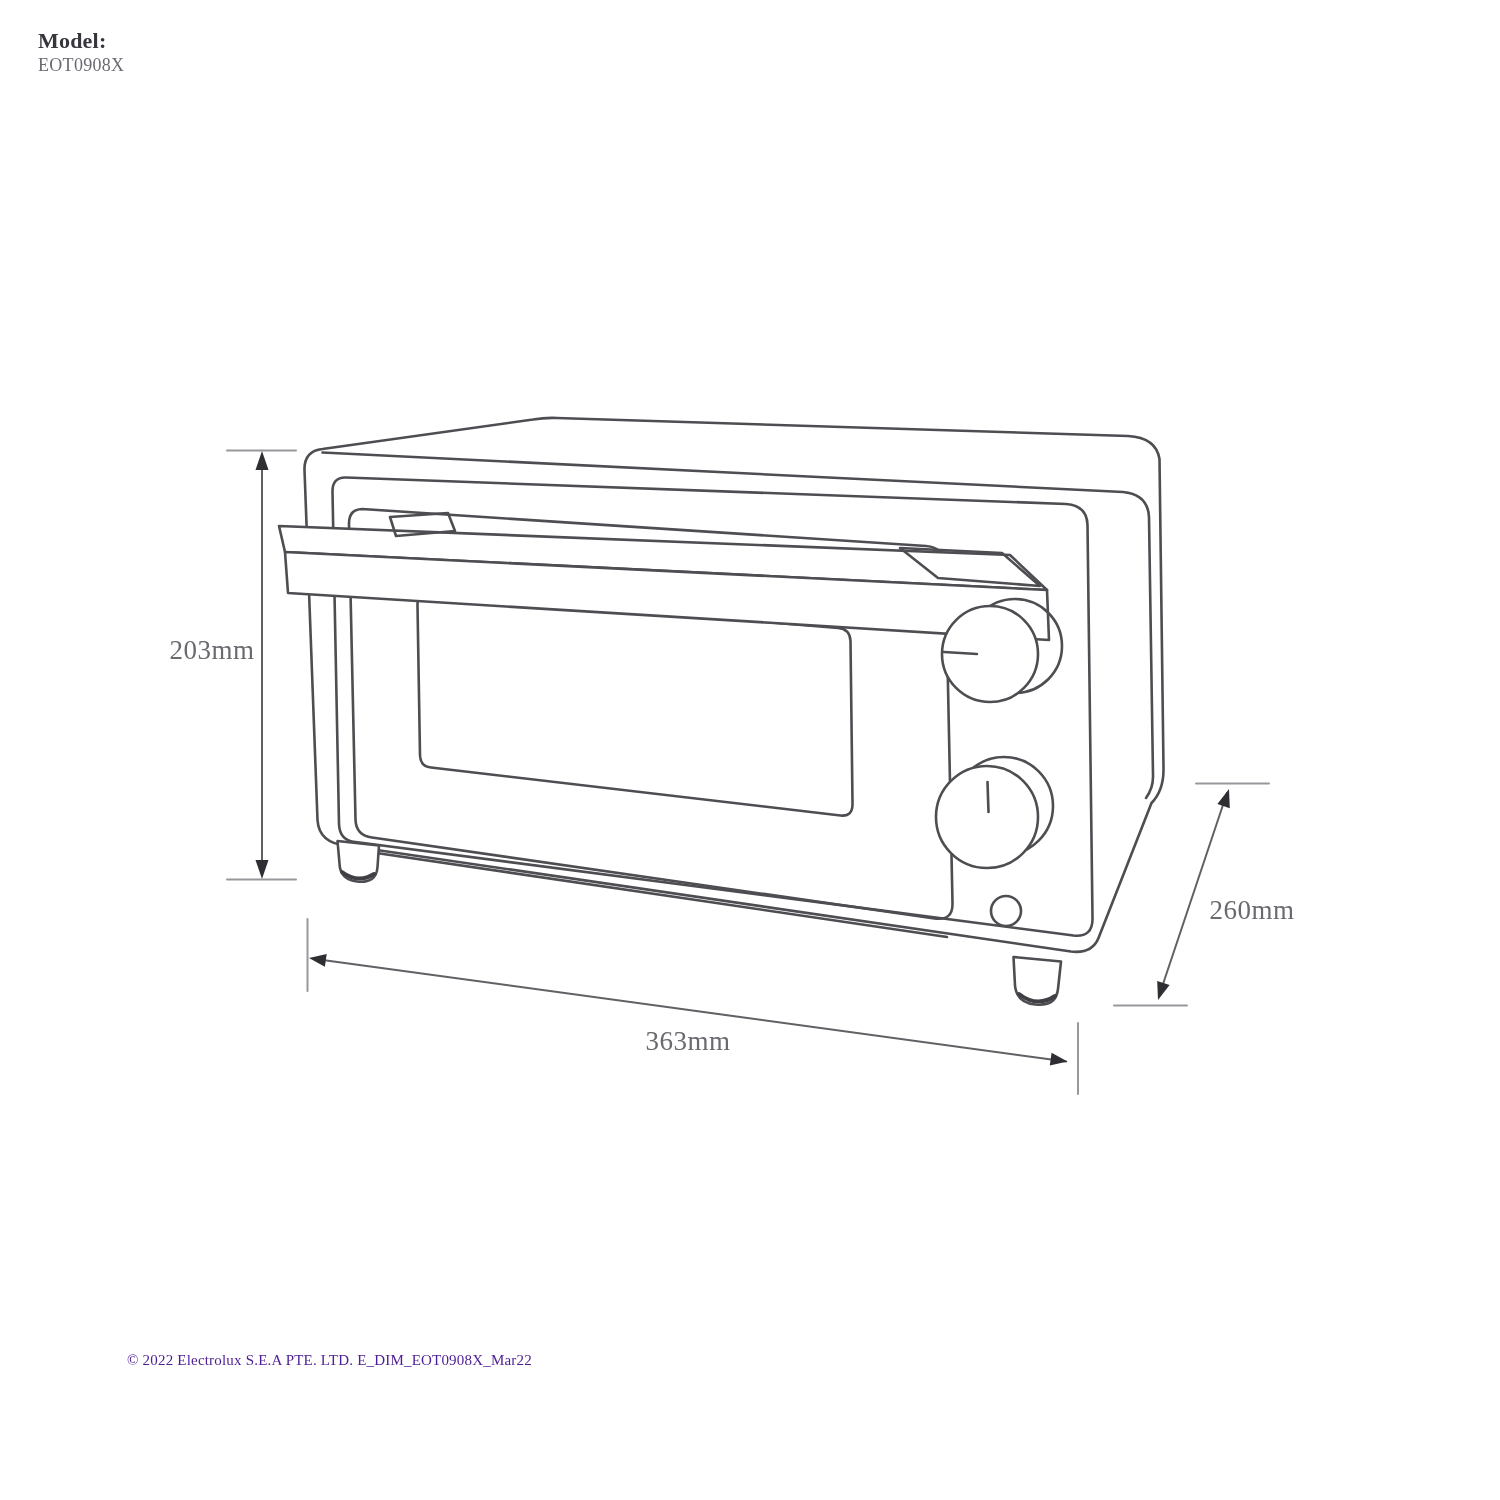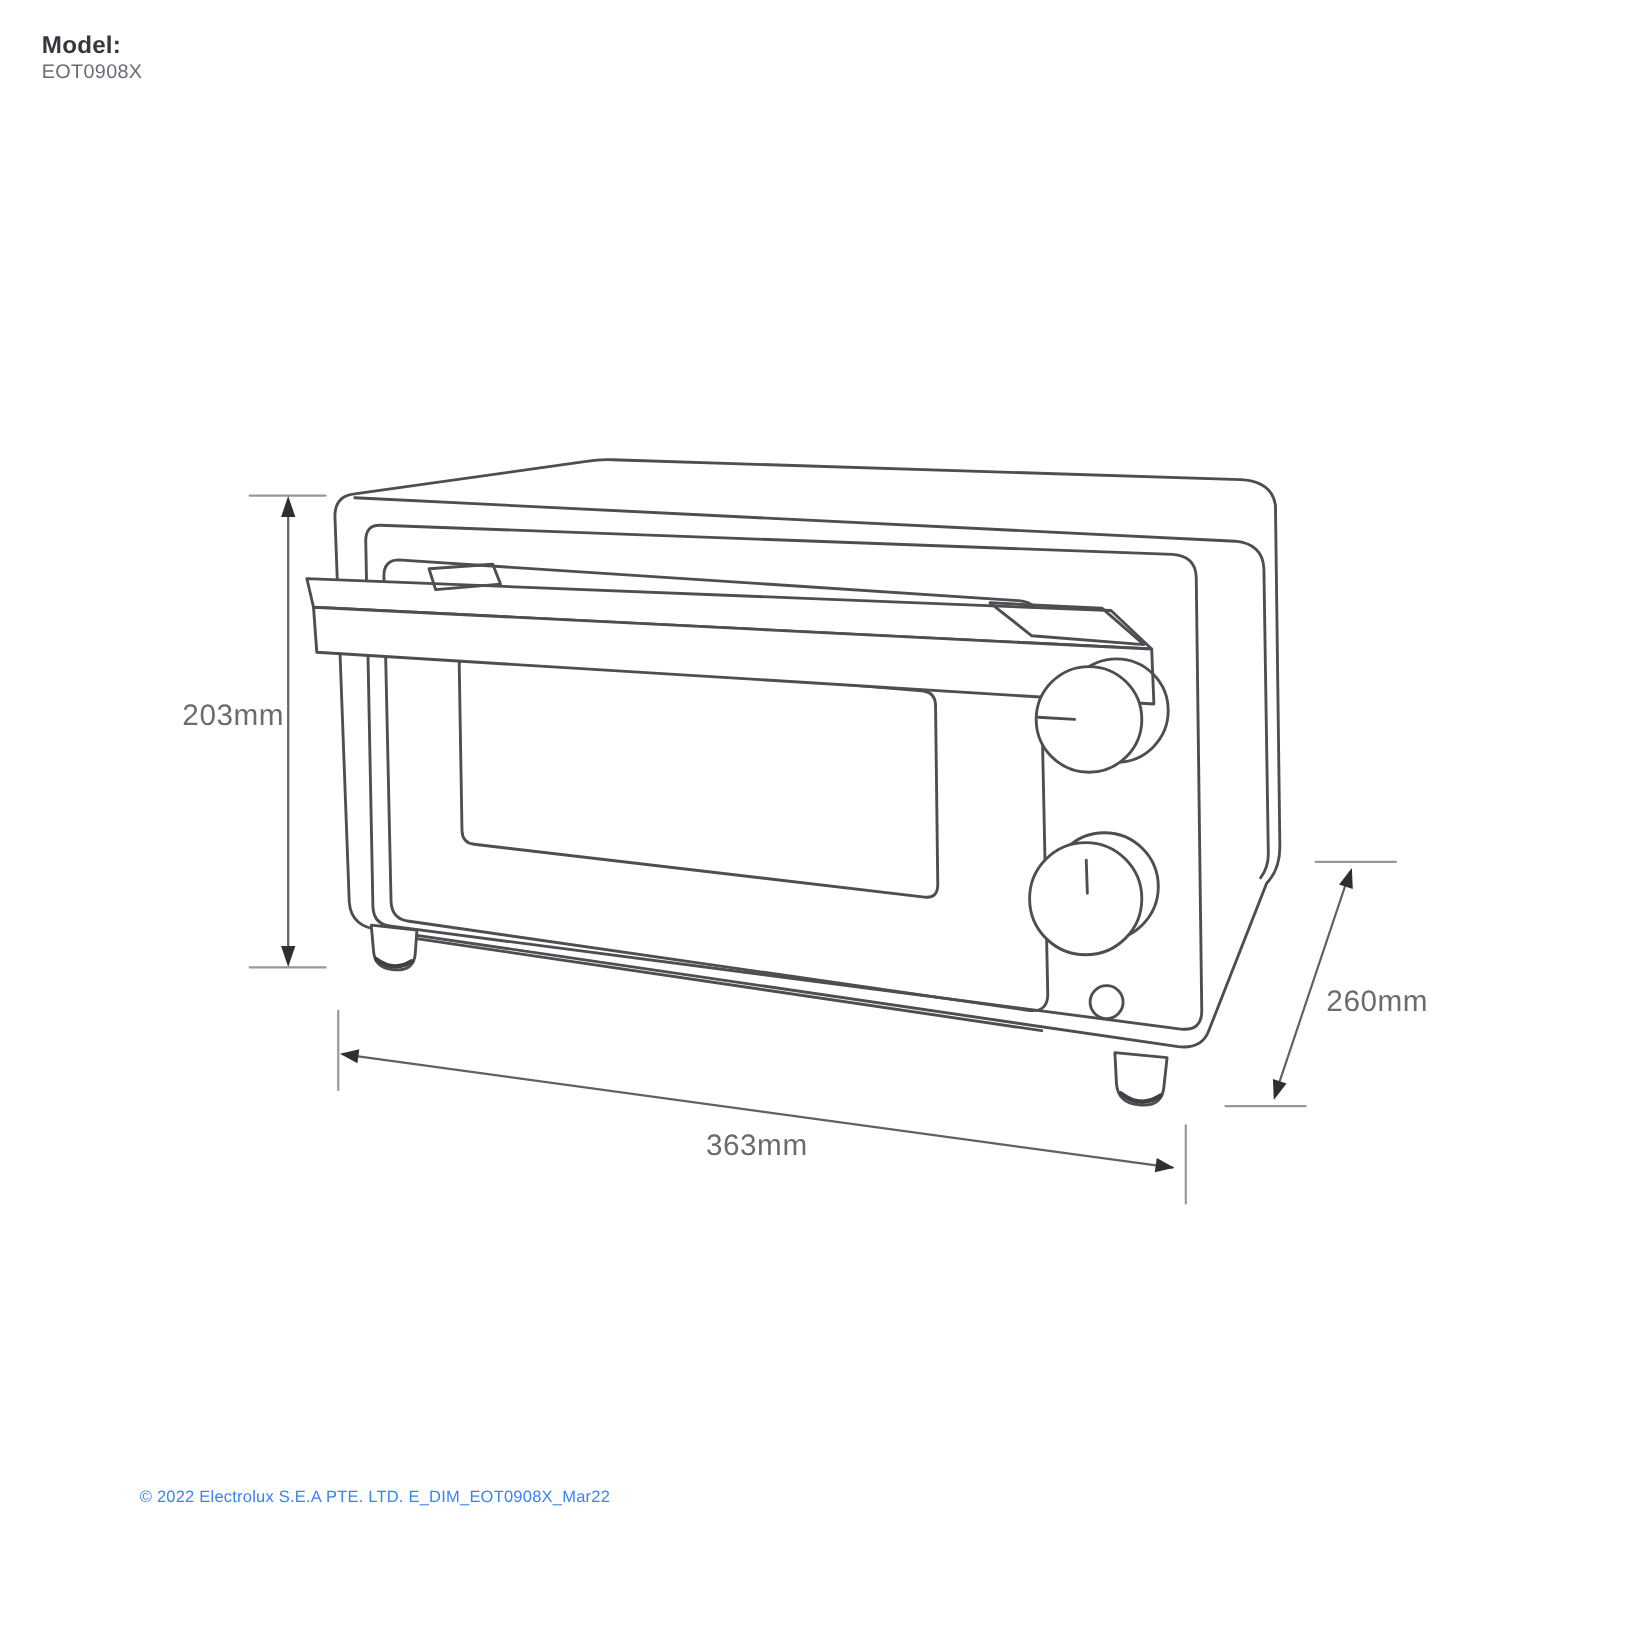--- a/index.html
+++ b/index.html
@@ -1,29 +1,29 @@
 <!DOCTYPE html>
 <html><head>
 <meta charset="utf-8">
 <style>
   html, body { margin: 0; padding: 0; background: #ffffff; }
   .page {
     position: relative;
     width: 1368px;
     height: 1500px;
     background: #ffffff;
-    font-family: Liberation Sans, sans-serif;
+    font-family: Liberation Serif, serif;
     overflow: hidden;
   }
   .model-block { position: absolute; left: 38px; top: 28px; line-height: 1.22; }
   .model-label { font-size: 22px; font-weight: 700; color: #36363d; letter-spacing: 0.2px; }
   .model-number { font-size: 18px; font-weight: 400; color: #6a6a72; letter-spacing: 0.3px; }
   .footer-note {
     position: absolute; left: 127px; top: 1352px;
-    font-size: 15px; color: #3b82f6; letter-spacing: 0.2px;
+    font-size: 15px; color: #4c1d95; letter-spacing: 0.2px;
   }
   svg.illustration { position: absolute; left: 0; top: 0; }
   .dim-label { font-size: 27px; fill: #6a6a70; letter-spacing: 0.5px; }
 </style>
 </head>
 <body>
 
 <div class="page">
 
   <div class="model-block">

